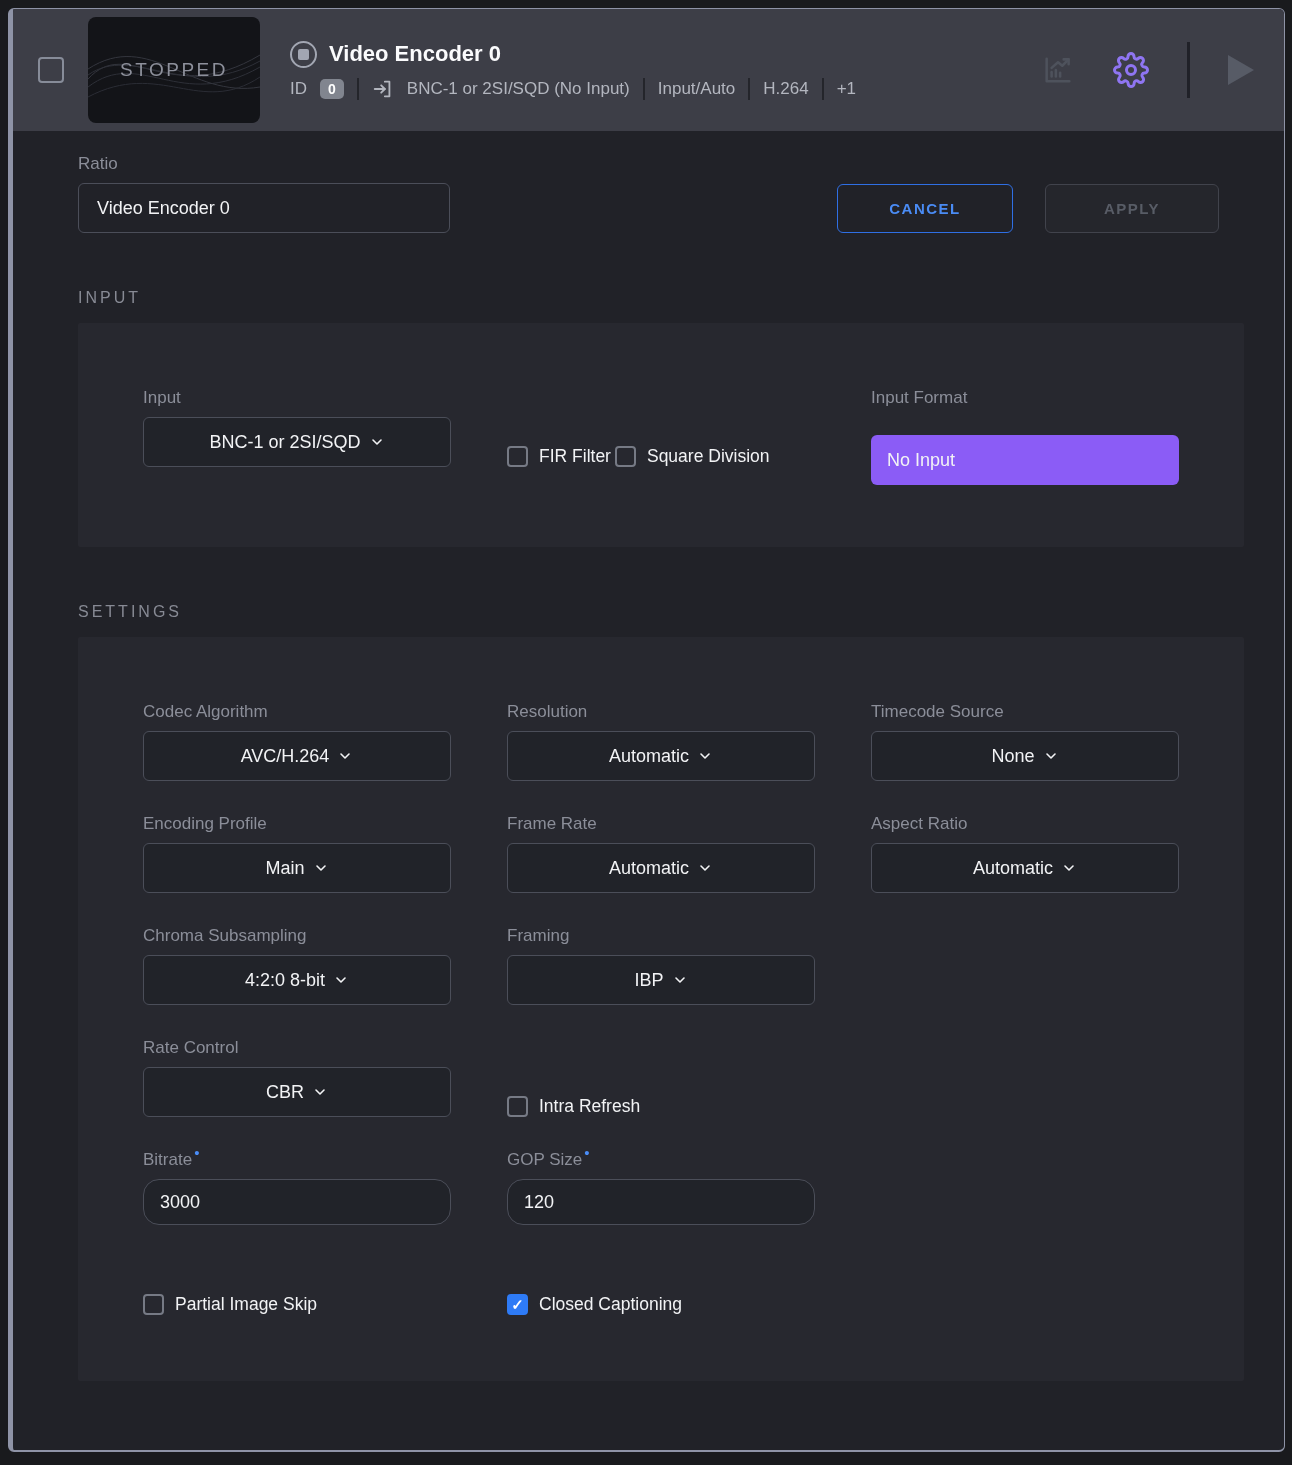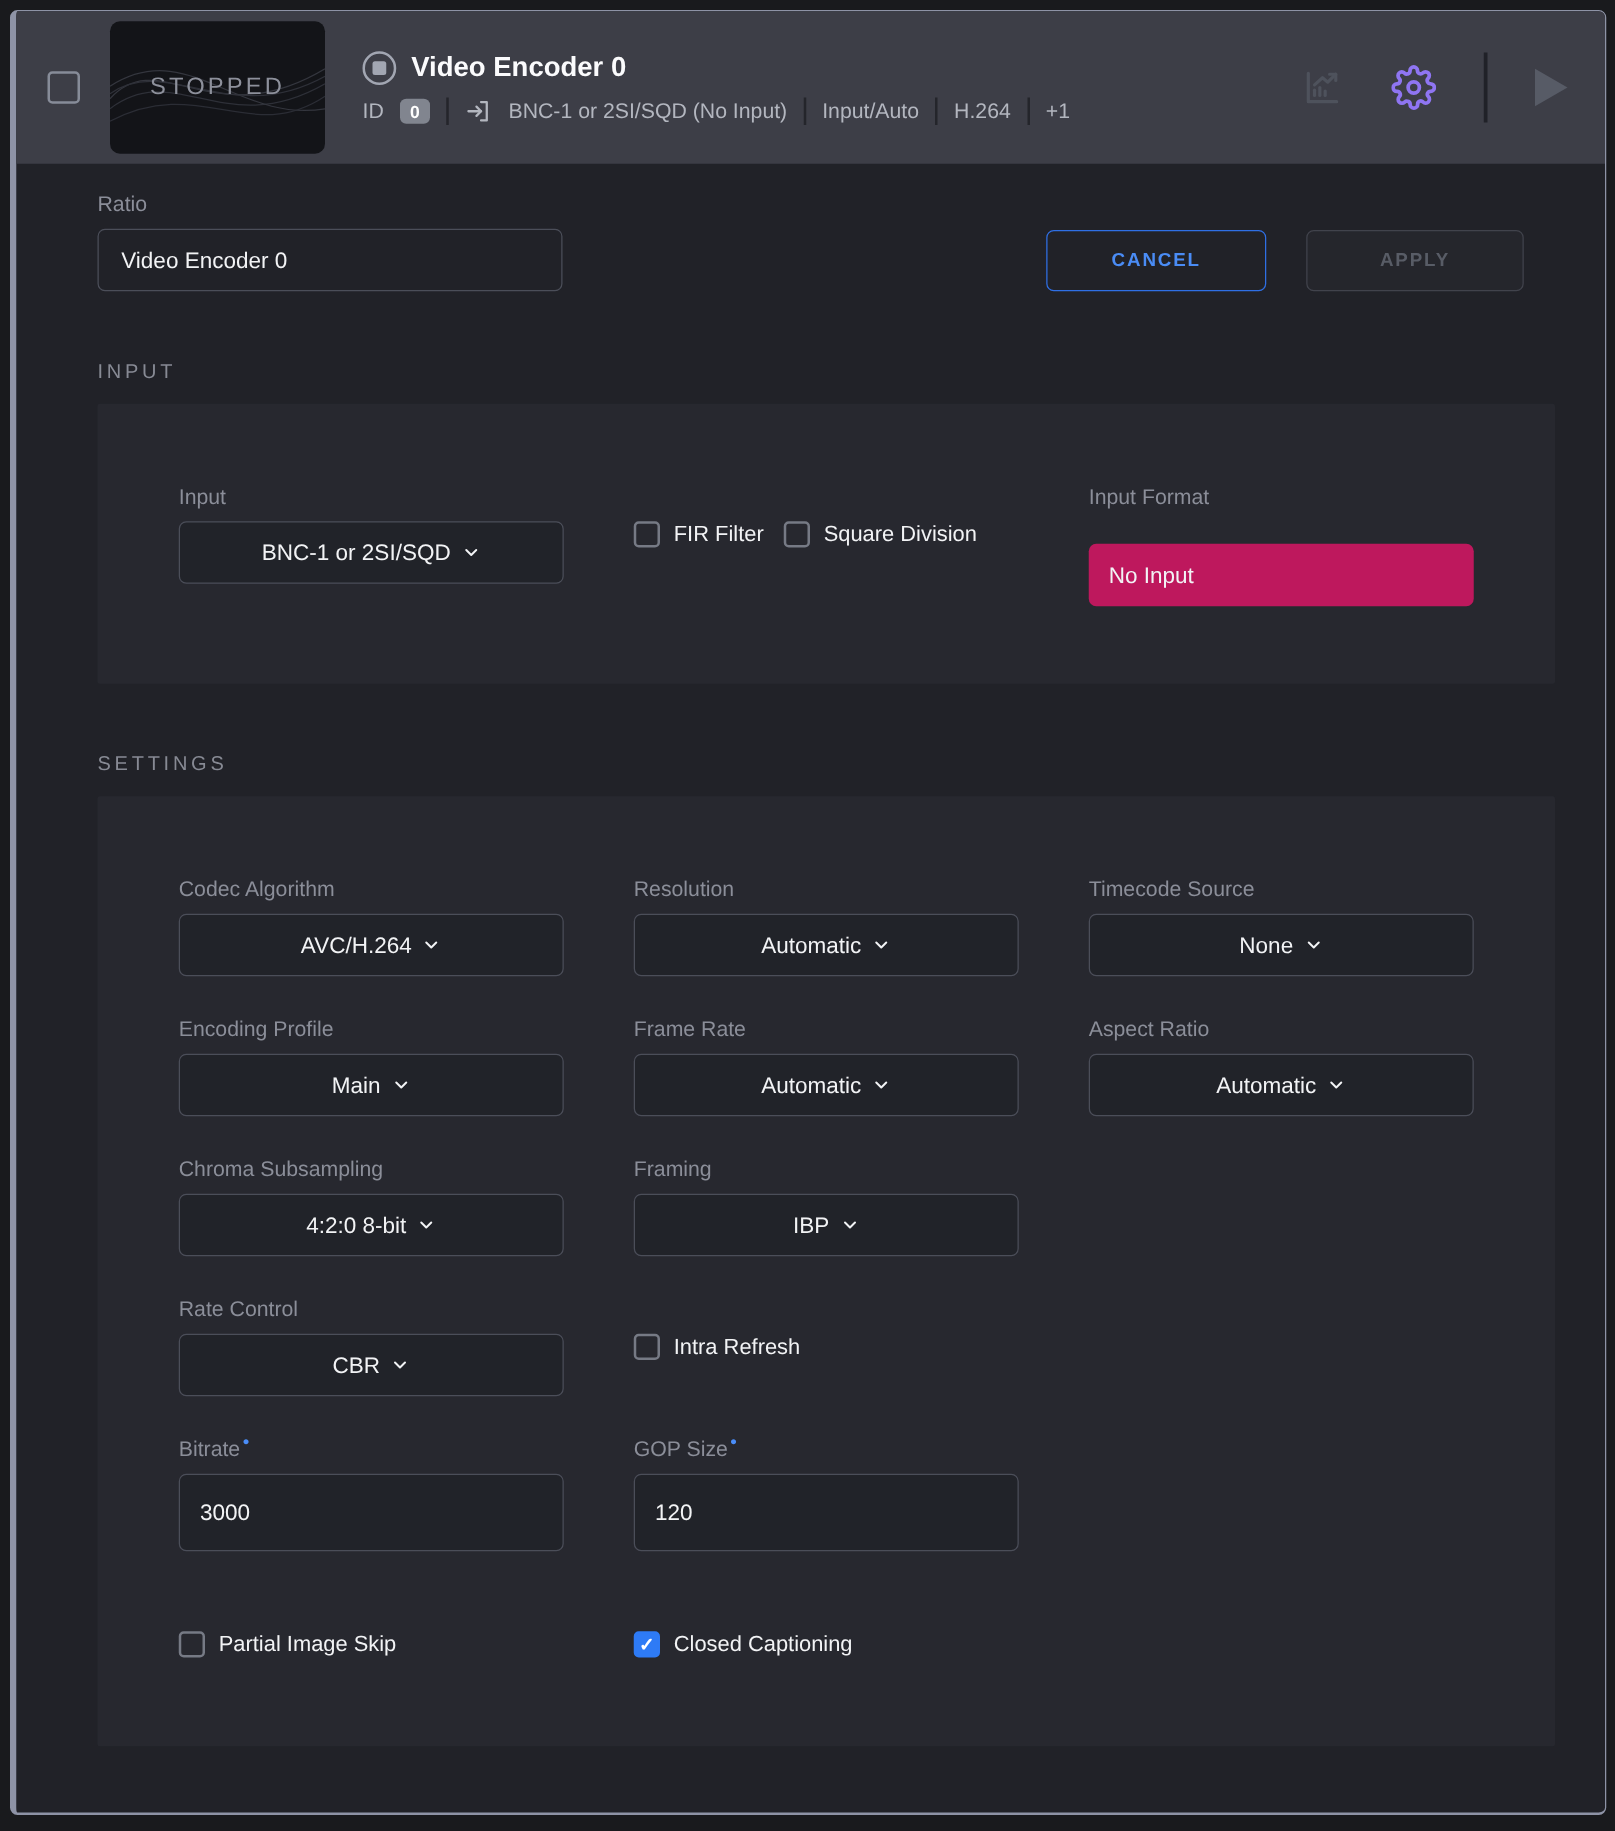--- a/index.html
+++ b/index.html
@@ -71,27 +71,27 @@
   .panel { background:#27282f; border-radius:2px; width:1166px; margin-left:-0px; padding:64px 65px 62px 65px; }
   .panel.settings { padding-bottom:66px; }
   .row3 { display:grid; grid-template-columns:308px 308px 308px; column-gap:56px; margin-bottom:32px; }
   .row3:last-child { margin-bottom:0; }
   .control {
     height:50px; border:1px solid #4b4e59; border-radius:6px; background:#212329;
     display:flex; align-items:center; padding:0 16px; color:#f2f3f5; font-size:18px;
   }
   .select { justify-content:center; cursor:pointer; }
   .select .chev { flex:0 0 auto; margin-left:8px; }
-  .readonly { background:#be185d; border:none; cursor:default;margin-top:27px; }
+  .readonly { background:#8b5cf6; border:none; cursor:default;margin-top:27px; }
   .num-input {
-    width:308px; height:62px; background:#212329; border:1px solid #4b4e59; border-radius:6px;
+    width:308px; height:46px; background:#212329; border:1px solid #4b4e59; border-radius:16px;
     color:#f2f3f5; font-size:18px; padding:0 16px; font-family:"Liberation Sans", sans-serif; outline:none;
   }
   .spacer-lbl { display:block; height:30px; }
-  .check-inline { display:flex; align-items:flex-start; height:50px; gap:16px; white-space:nowrap; }
+  .check-inline { display:flex; align-items:flex-end; height:50px; gap:4px; white-space:nowrap; }
   .check-group { display:flex; align-items:center; gap:11px; cursor:pointer; }
   .checkbox {
     width:21px; height:21px; border:2px solid #767a85; border-radius:4px; flex:0 0 auto;
     display:flex; align-items:center; justify-content:center; background:transparent;
     font-size:15px; font-weight:700; color:transparent;
   }
   .checkbox.checked { background:#2e7bf6; border-color:#2e7bf6; color:#ffffff; }
   .checkbox.checked::after { content:"\2713"; }
   .check-label { color:#f2f3f5; font-size:17.5px; }
   .checks-row { margin-top:48px; margin-bottom:0; }

